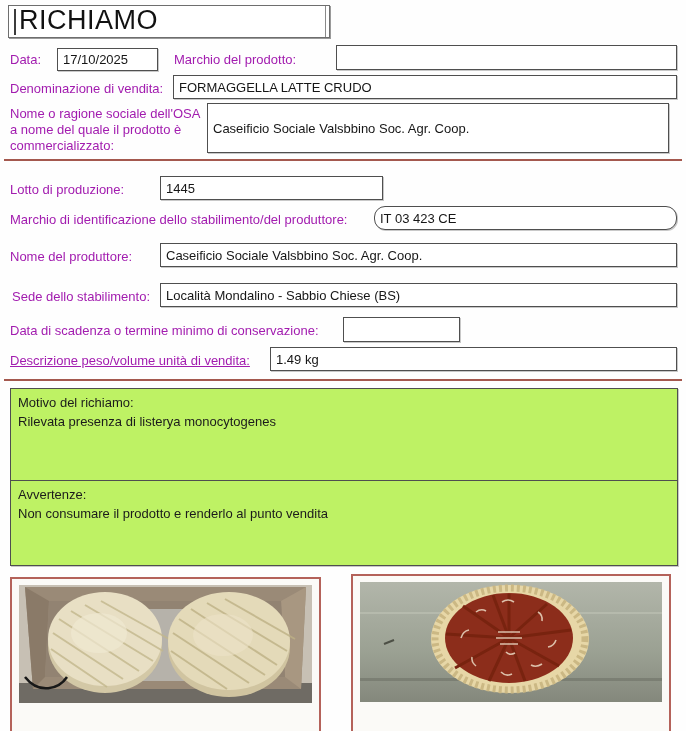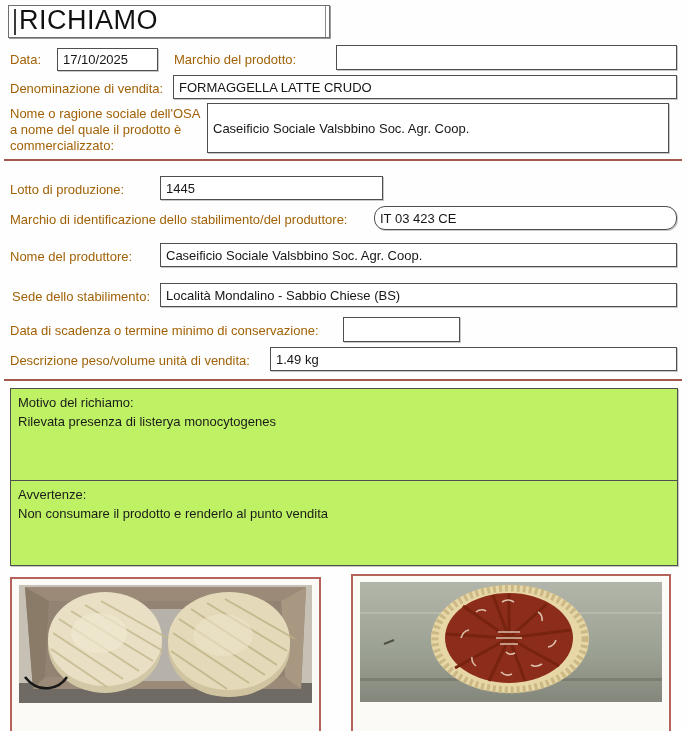--- a/index.html
+++ b/index.html
@@ -10,21 +10,21 @@
   
   .title-box{
     position:absolute;left:8px;top:5px;width:320px;height:31px;
     border:1.5px solid #6e6e6e;box-shadow:1px 1px 0 #9a9a9a;
     display:flex;align-items:center;background:#fff;
   }
   .title-box::after{content:"";position:absolute;right:3px;top:0;bottom:0;border-right:1.5px solid #8a8a8a;}
   .title-caret{display:inline-block;width:0;height:26px;border-left:2px solid #3c3c3c;margin:0 3px 0 5px;}
   .title-text{font-size:27px;letter-spacing:0.5px;color:#111;line-height:1;padding-bottom:3px;}
   
-  .lbl{position:absolute;font-size:13px;color:#a16207;white-space:pre-line;line-height:16px;}
+  .lbl{position:absolute;font-size:13px;color:#a21caf;white-space:pre-line;line-height:16px;}
   .fbox{
     position:absolute;border:1.5px solid #4f4f4f;background:#fff;
     font-size:13px;color:#161616;display:flex;align-items:center;
     padding-left:5px;box-shadow:1px 1px 0 #c8c8c8;white-space:nowrap;overflow:hidden;text-align:center;
   }
   .rline{position:absolute;left:4px;width:678px;height:2px;background:#a4584e;}
   .bigbox{
     position:absolute;left:10px;width:652px;border:1.5px solid #4f4f4f;background:#bef264;
     font-size:13px;line-height:19px;padding:4px 7px;box-shadow:1px 1px 0 #c8c8c8;
   }
@@ -67,21 +67,21 @@
 
   <div class="lbl" style="left:10px;top:249px;">Nome del produttore:</div>
   <div class="fbox" style="left:160px;top:243px;width:510px;height:22px;">Caseificio Sociale Valsbbino Soc. Agr. Coop.</div>
 
   <div class="lbl" style="left:12px;top:289px;">Sede dello stabilimento:</div>
   <div class="fbox" style="left:160px;top:283px;width:510px;height:22px;">Località Mondalino - Sabbio Chiese (BS)</div>
 
   <div class="lbl" style="left:10px;top:323px;">Data di scadenza o termine minimo di conservazione:</div>
   <div class="fbox" style="left:343px;top:317px;width:110px;height:23px;"></div>
 
-  <div class="lbl" style="left:10px;top:353px;">Descrizione peso/volume unità di vendita:</div>
+  <div class="lbl" style="left:10px;top:353px;text-decoration:underline;">Descrizione peso/volume unità di vendita:</div>
   <div class="fbox" style="left:270px;top:347px;width:400px;height:22px;">1.49 kg</div>
 
   <div class="rline" style="top:379px;"></div>
 
   <div class="bigbox" style="top:388px;height:83px;">
     <div>Motivo del richiamo:</div>
     <div>Rilevata presenza di listerya monocytogenes</div>
   </div>
 
   <div class="bigbox" style="top:480px;height:76px;">

